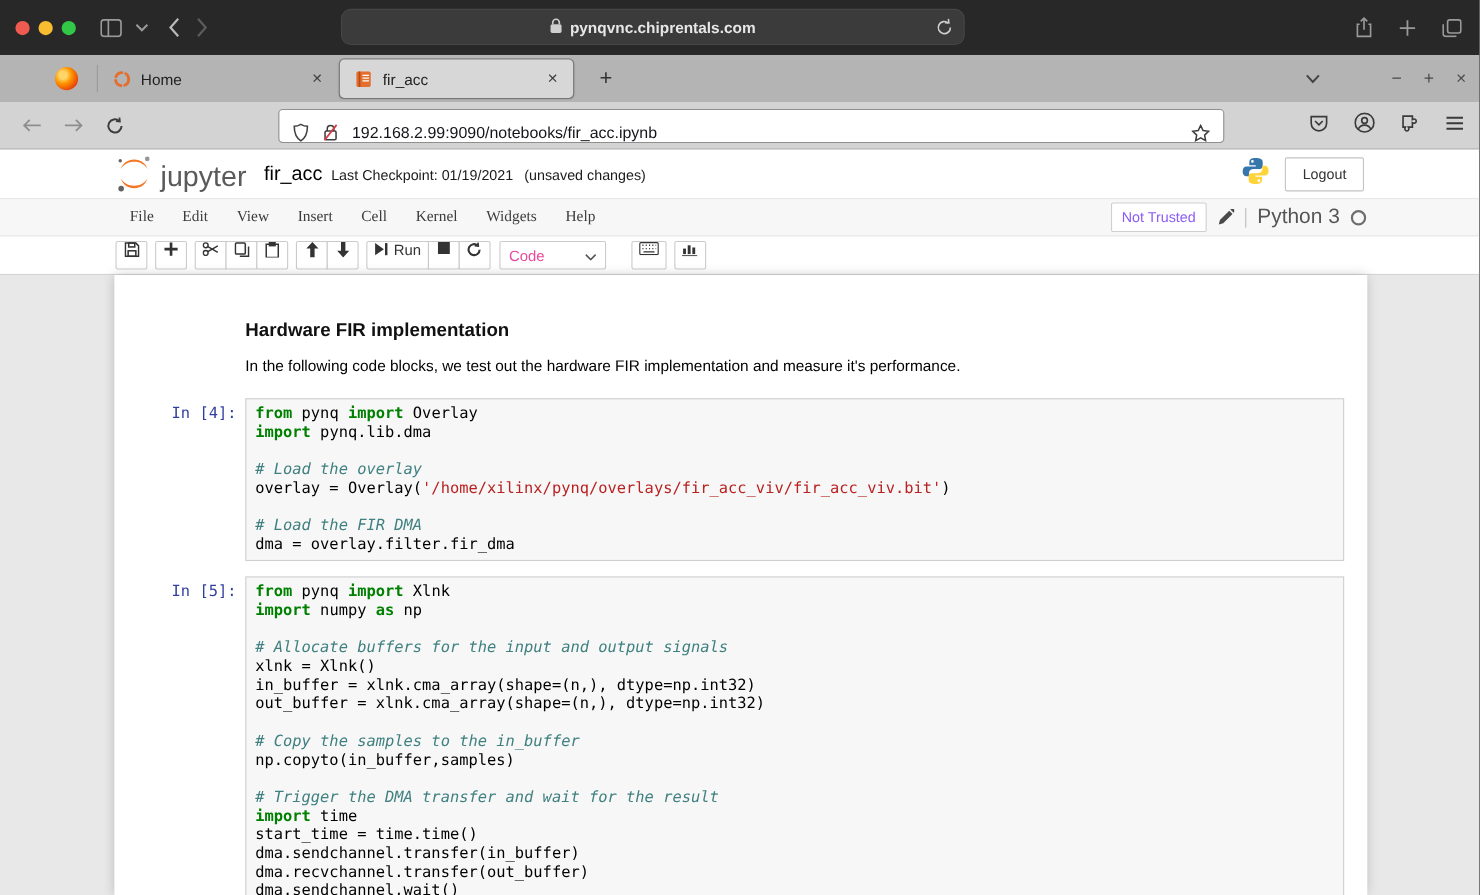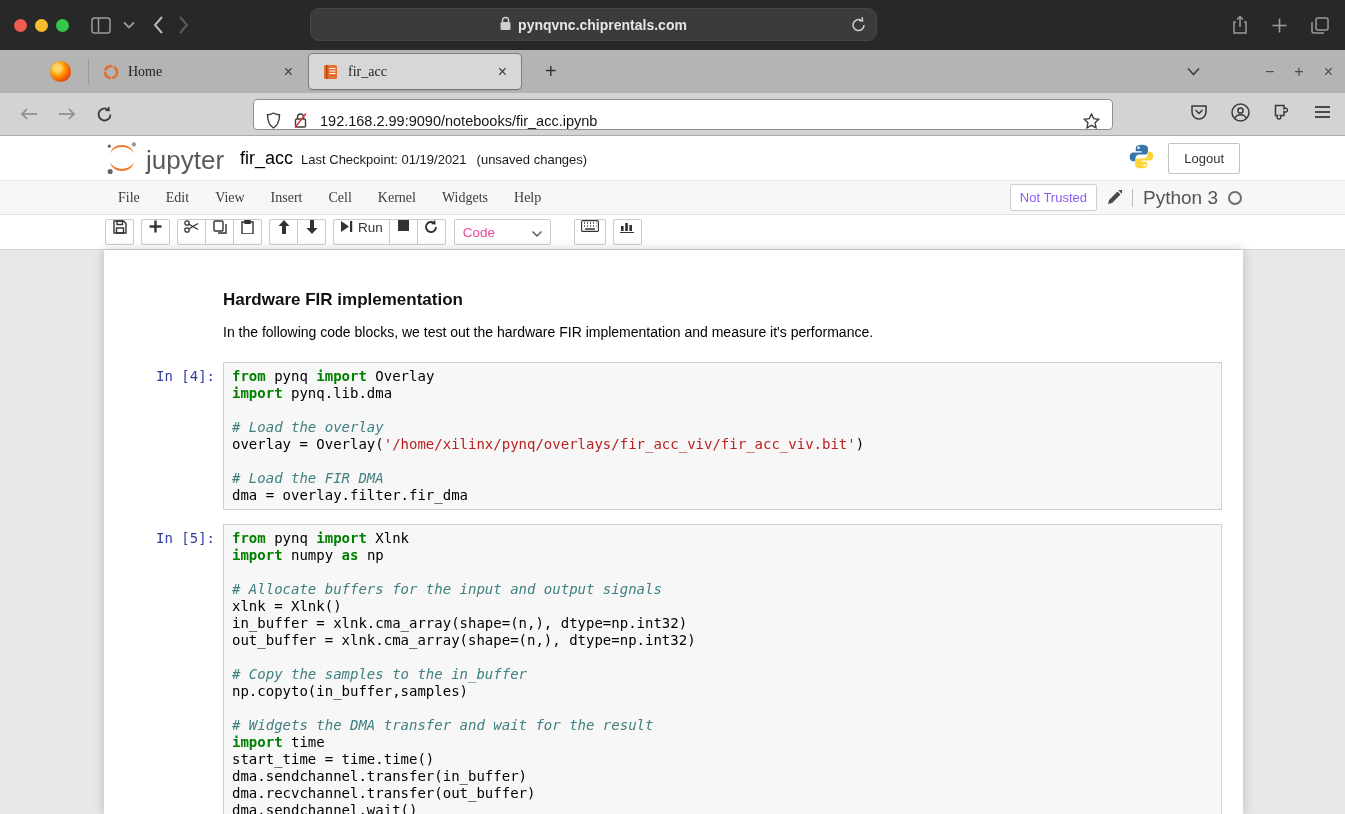--- a/index.html
+++ b/index.html
@@ -30,21 +30,21 @@
   .ff-tabbar { position:absolute; top:50px; left:0; width:100%; height:43px; background:#b4b4b4;
     display:flex; align-items:center; }
   .ff-logo { width:21px; height:21px; border-radius:50%; margin-left:50px;
     background:radial-gradient(circle at 35% 35%, #ffd567 0 18%, #ff9500 40%, #e3350d 80%, #b5007f 100%); }
   .ff-sep { width:1px; height:25px; background:#9a9a9a; margin-left:17px; }
   .ff-tabs { display:flex; height:100%; align-items:center; }
   .ff-tab { display:flex; align-items:center; height:100%; width:218px; padding:0 12px 0 14px;
     font-size:14px; color:#1f1f1f; position:relative; }
   .ff-tab.active { height:35px; width:212px; background:#d7d7d7; border-radius:4px; margin:0 2px;
     box-shadow:0 0 0 1px rgba(90,90,90,.55), 0 1px 2px rgba(0,0,0,.2); }
-  .ff-tab .tab-label { margin-left:9px; flex:1; white-space:nowrap; overflow:hidden;font-family:Liberation Serif, serif; }
+  .ff-tab .tab-label { margin-left:9px; flex:1; white-space:nowrap; overflow:hidden; }
   .ff-tab .tab-close { color:#3d3d3d; font-size:16px; padding:0 2px; }
   .tab-ico { width:16px; height:16px; flex:0 0 16px; }
   .ff-newtab { font-size:20px; color:#333; margin-left:16px; padding:0 6px; }
   .ff-winctl { position:absolute; right:0; top:0; height:100%; display:flex; align-items:center; gap:20px;
     padding-right:12px; color:#4b4b4b; font-size:16px; }
   .ff-listchev { position:absolute; right:145px; top:0; height:100%; display:flex; align-items:center; color:#444; }
 
   
   .ff-navbar { position:absolute; top:93px; left:0; width:100%; height:43px; background:#d3d3d3;
     border-bottom:1px solid #a9a9a9; display:flex; align-items:center; }
@@ -477,21 +477,21 @@
               <div class="code-line"><span class="tk-k">import</span><span class="tk-p"> numpy </span><span class="tk-k">as</span><span class="tk-p"> np</span></div>
               <div class="code-line">&nbsp;</div>
               <div class="code-line"><span class="tk-c"># Allocate buffers for the input and output signals</span></div>
               <div class="code-line"><span class="tk-p">xlnk = Xlnk()</span></div>
               <div class="code-line"><span class="tk-p">in_buffer = xlnk.cma_array(shape=(n,), dtype=np.int32)</span></div>
               <div class="code-line"><span class="tk-p">out_buffer = xlnk.cma_array(shape=(n,), dtype=np.int32)</span></div>
               <div class="code-line">&nbsp;</div>
               <div class="code-line"><span class="tk-c"># Copy the samples to the in_buffer</span></div>
               <div class="code-line"><span class="tk-p">np.copyto(in_buffer,samples)</span></div>
               <div class="code-line">&nbsp;</div>
-              <div class="code-line"><span class="tk-c"># Widgets the DMA transfer and wait for the result</span></div>
+              <div class="code-line"><span class="tk-c"># Trigger the DMA transfer and wait for the result</span></div>
               <div class="code-line"><span class="tk-k">import</span><span class="tk-p"> time</span></div>
               <div class="code-line"><span class="tk-p">start_time = time.time()</span></div>
               <div class="code-line"><span class="tk-p">dma.sendchannel.transfer(in_buffer)</span></div>
               <div class="code-line"><span class="tk-p">dma.recvchannel.transfer(out_buffer)</span></div>
               <div class="code-line"><span class="tk-p">dma.sendchannel.wait()</span></div>
             </div>
           </div>
         </div>
     </div>
   </div>

